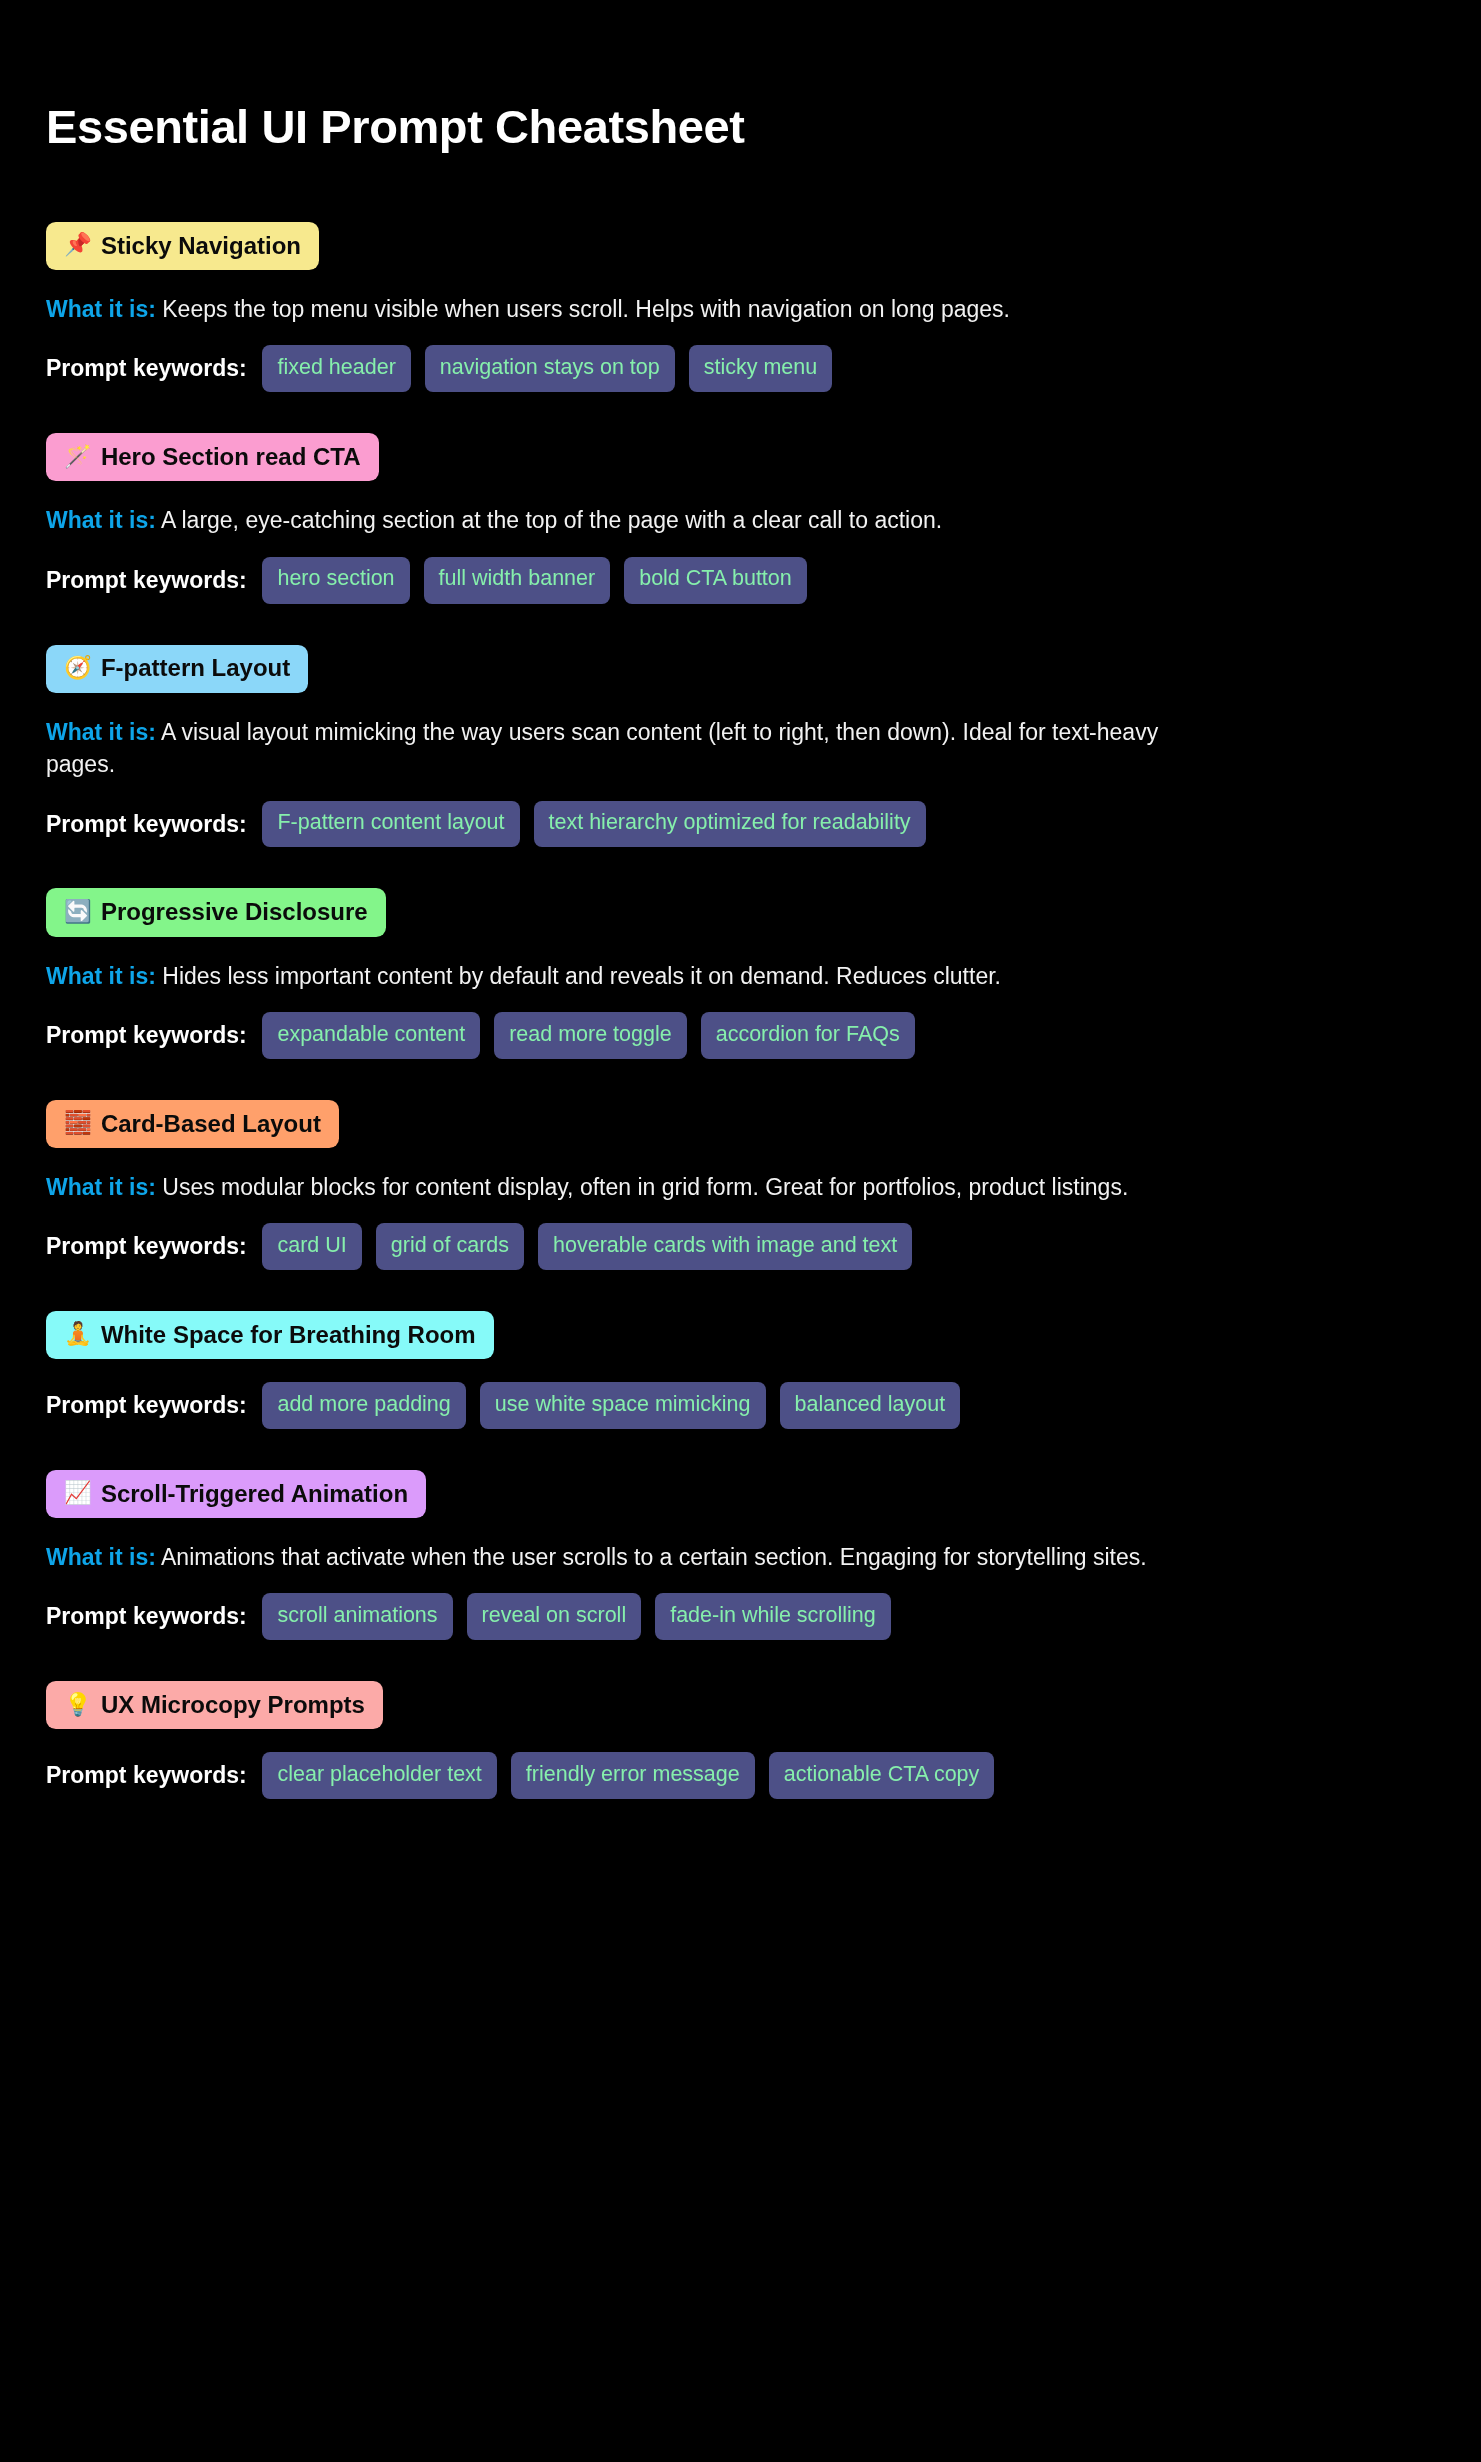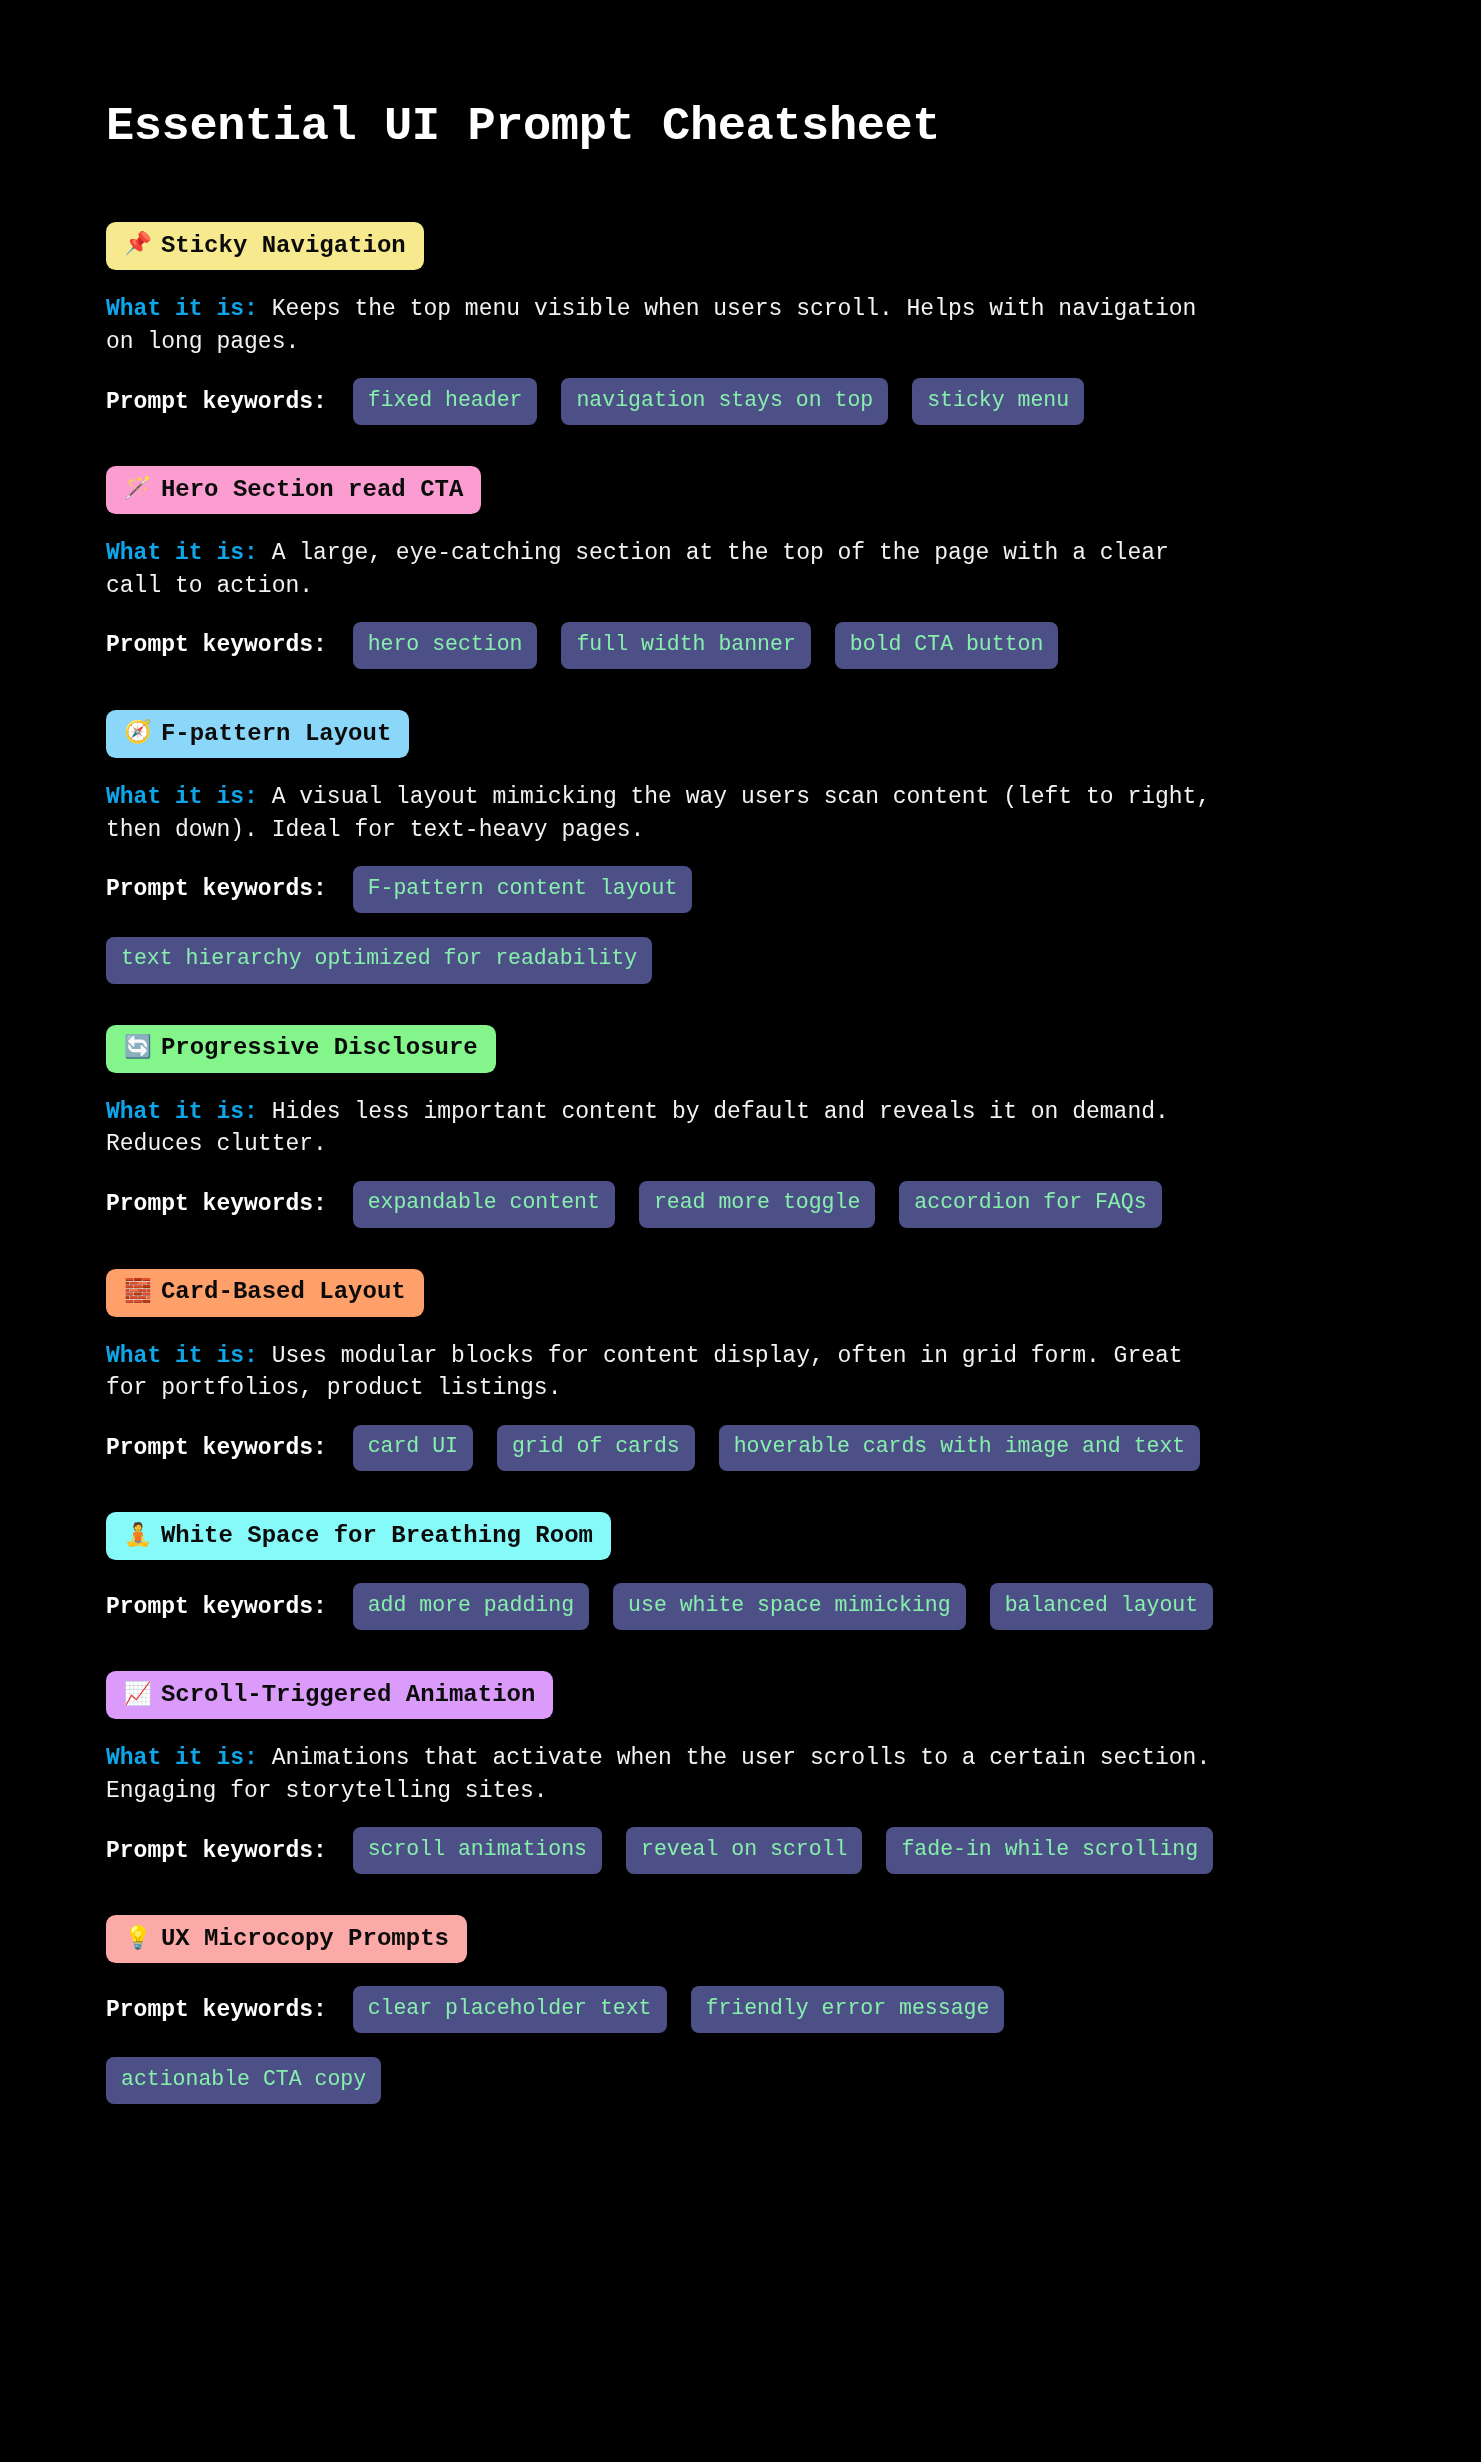--- a/index.html
+++ b/index.html
@@ -9,22 +9,21 @@
     min-height: 2462px;
     background: #000000;
     font-family: "Liberation Sans", sans-serif;
     -webkit-font-smoothing: antialiased;
   }
 
   .page {
     width: 1330px;
     min-height: 2462px;
     background: #000000;
-    padding: 100px 106px 63px 106px;
-    font-family: Liberation Mono, monospace;
+    padding: 100px 106px 63px 46px;
   }
 
   .page-title {
     color: #ffffff;
     font-size: 47px;
     font-weight: bold;
     letter-spacing: -0.4px;
     line-height: 1.15;
     margin-bottom: 68px;
   }
@@ -72,21 +71,21 @@
 
   .what-text {
     font-weight: normal;
     color: #f2f2f2;
   }
 
   .kw-row {
     display: flex;
     align-items: center;
     flex-wrap: wrap;
-    gap: 24px;
+    gap: 14px;
   }
 
   .kw-label {
     color: #ffffff;
     font-size: 23px;
     font-weight: bold;
     margin-right: 1.8px;
     white-space: nowrap;
   }
 

